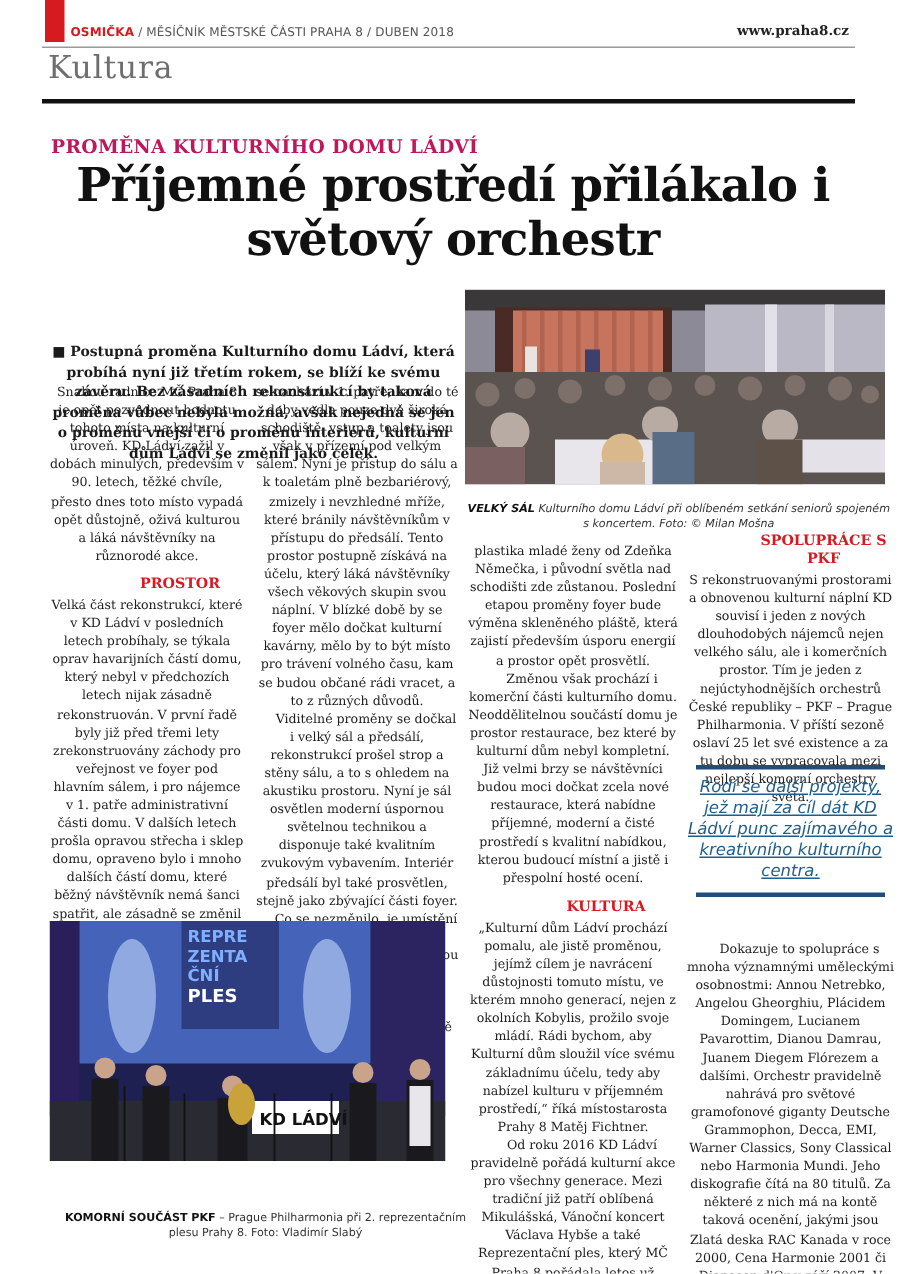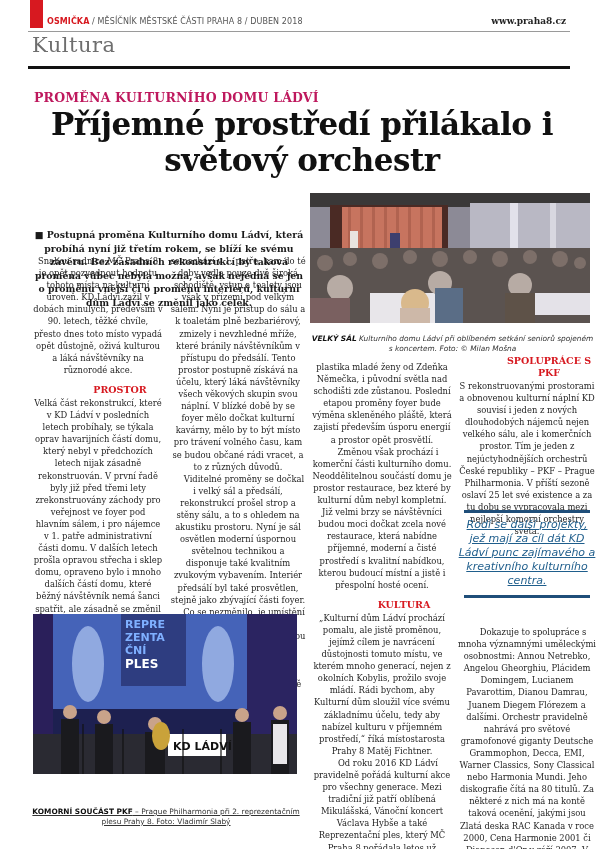--- a/index.html
+++ b/index.html
@@ -23,21 +23,21 @@
   .sub { font: bold 9.5px/12px "DejaVu Serif", serif; color: #d71920; margin: 8px 0 1px 0; padding-left: 44px; }
   .c1 { left: 33px; top: 255px; width: 130px; }
   .c2 { left: 170px; top: 255px; width: 136px; }
   .c3 { left: 312px; top: 361px; width: 140px; }
   .c4 { left: 457px; top: 355px; width: 140px; }
   .photo1 { left: 310px; top: 193px; width: 280px; height: 130px; overflow: hidden; }
   .photo2 { left: 33px; top: 614px; width: 264px; height: 160px; overflow: hidden; }
   .caption { font: 7.4px/10px "DejaVu Sans", sans-serif; color: #333; }
   .caption b { font-weight: bold; color: #111; }
   .cap1 { left: 310px; top: 334px; width: 285px; font-style: italic; }
-  .cap2 { left: 31px; top: 807px; width: 270px; text-decoration: underline; }
+  .cap2 { left: 42px; top: 807px; width: 270px; }
   .quote { left: 458px; top: 510px; width: 138px; text-align: center; }
   .quote .bar { height: 3px; background: #1f4e79; margin: 0 6px; }
   .quote .q { font: italic 11px/14px "DejaVu Sans", sans-serif; color: #1f5e8c; padding: 5px 0 7px 0; text-decoration: underline; }
 </style>
 </head>
 <body>
 
 <div class="abs page-tab"></div>
 <div class="abs page-num">28</div>
 <div class="abs masthead"><span class="brand">OSMIČKA</span><span> / MĚSÍČNÍK MĚSTSKÉ ČÁSTI PRAHA 8 / DUBEN 2018</span></div>

